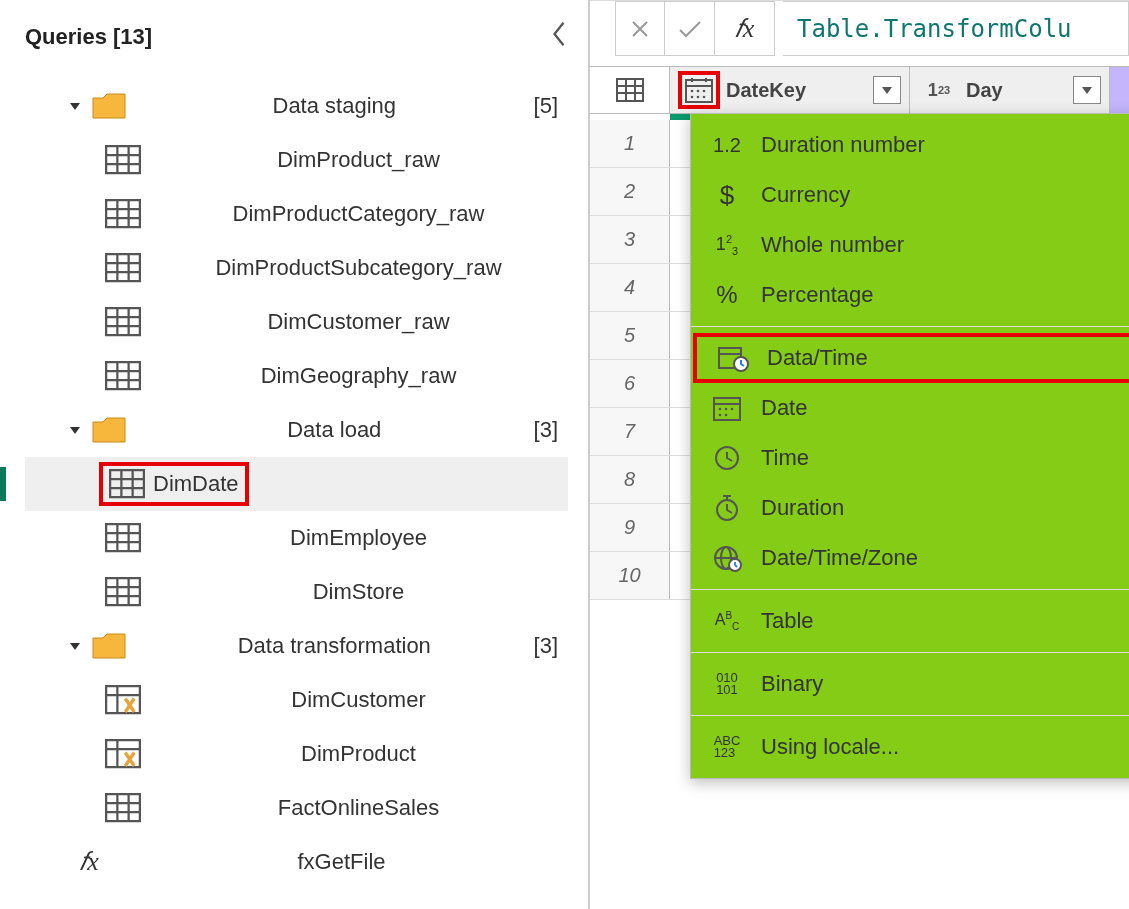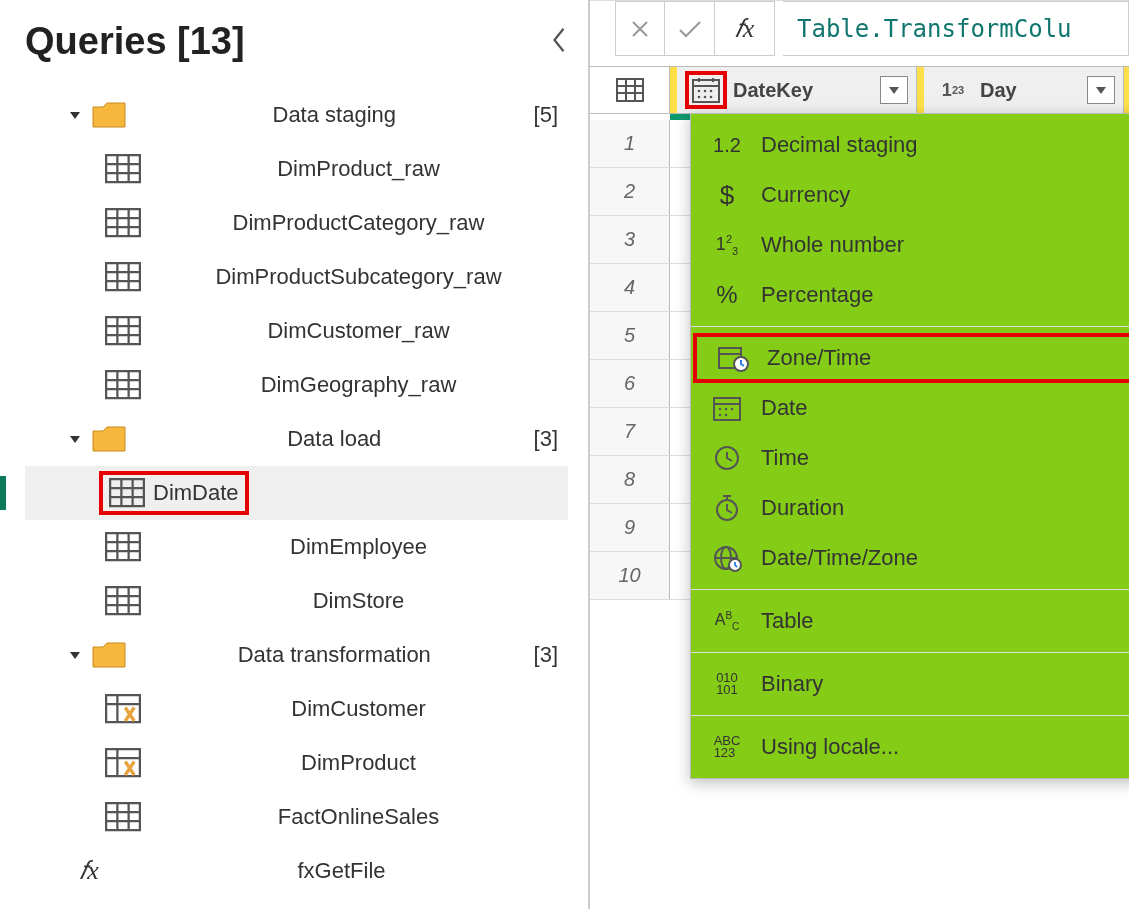--- a/index.html
+++ b/index.html
@@ -19,21 +19,21 @@
     width: 590px;
     height: 100%;
     border-right: 2px solid #ccc;
     padding: 20px 20px 10px 25px;
     position: relative;
   }
   .queries-header {
     display: flex;
     align-items: center;
     justify-content: space-between;
-    font-size: 38px;
+    font-size: 22px;
     font-weight: 600;
     color: #222;
     margin-bottom: 25px;
   }
   .collapse-chevron svg { width: 18px; height: 28px; }
 
   .tree { font-size: 22px; text-align: center; }
   .tree-row {
     display: flex;
     align-items: center;
@@ -126,23 +126,22 @@
     right: 0;
     bottom: 0;
   }
   .grid-toolbar { height: 10px; }
 
   .col-headers {
     display: flex;
     height: 48px;
     border-top: 1px solid #bbb;
     border-bottom: 1px solid #bbb;
-    background: #fde047;
+    background: #c4b5fd;
     position: relative;
-    gap: 7px;
   }
   .rownum-head {
     width: 80px;
     border-right: 1px solid #bbb;
     background: #fff;
     display: flex;
     align-items: center;
     justify-content: center;
   }
   .rownum-head svg { width: 28px; height: 24px; }
@@ -595,21 +594,21 @@
     </div>
 
   </div>
 </div>
 
 <div class="type-menu" id="type-menu-root">
     <div class="type-menu-item">
       <span class="mi-icon">
         <span style="font-size:20px;">1.2</span>
       </span>
-      <span>Decimal staging</span>
+      <span>Duration number</span>
     </div>
     <div class="type-menu-item">
       <span class="mi-icon">
         <span style="font-size:26px;">$</span>
       </span>
       <span>Currency</span>
     </div>
     <div class="type-menu-item">
       <span class="mi-icon">
         <span style="font-size:18px;">1<sup style="font-size:11px;">2</sup><sub style="font-size:11px;">3</sub></span>
@@ -625,21 +624,21 @@
     <div class="type-menu-sep"></div>
     <div class="type-menu-item menu-hl">
       <span class="mi-icon">
         <svg width="32" height="28" viewBox="0 0 32 28">
           <rect x="2" y="4" width="22" height="20" class="st"></rect>
           <line x1="2" y1="10" x2="24" y2="10" class="st"></line>
           <circle cx="24" cy="20" r="7" fill="#fff" stroke="#555" stroke-width="2"></circle>
           <path d="M24 16 L24 20 L27 22" stroke="#2b7de1" stroke-width="2" fill="none"></path>
         </svg>
       </span>
-      <span>Zone/Time</span>
+      <span>Data/Time</span>
     </div>
     <div class="type-menu-item">
       <span class="mi-icon">
         <svg width="30" height="28" viewBox="0 0 30 28">
           <rect x="2" y="4" width="26" height="22" class="st"></rect>
           <line x1="2" y1="10" x2="28" y2="10" class="st"></line>
           <circle cx="8" cy="15" r="1.3" class="fl"></circle>
           <circle cx="14" cy="15" r="1.3" class="fl"></circle>
           <circle cx="20" cy="15" r="1.3" class="fl"></circle>
           <circle cx="8" cy="21" r="1.3" class="fl"></circle>

